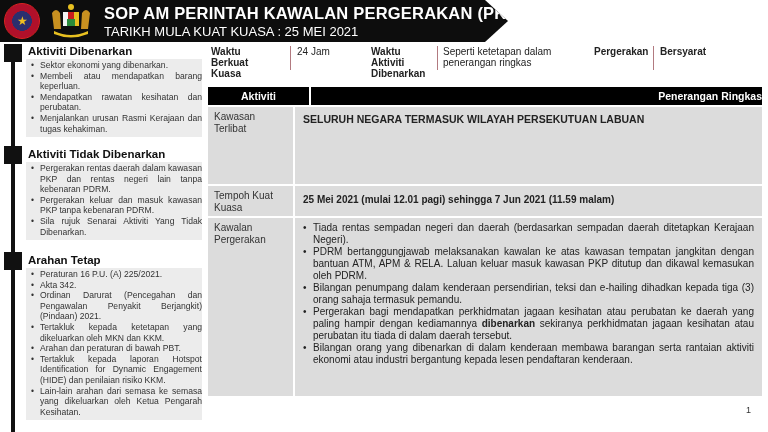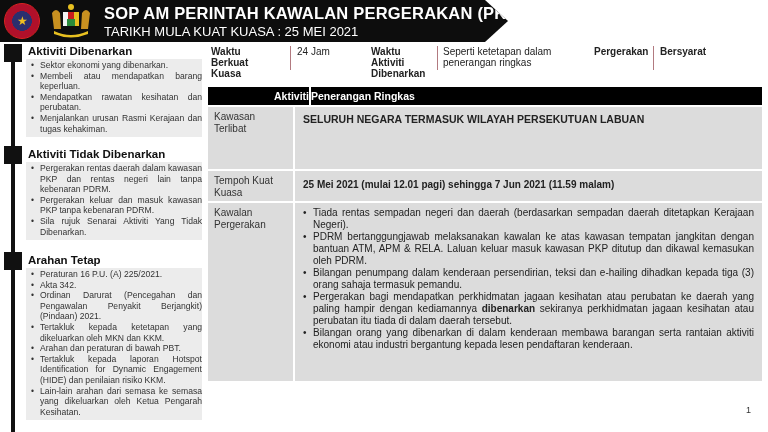--- a/index.html
+++ b/index.html
@@ -46,22 +46,22 @@
     .info-label { font-weight: bold; }
     .info-sep { position: absolute; top: 46px; width: 1px; height: 24px; background: #b27a80; }
 
     .protocol-title {
       position: absolute; left: 208px; top: 92px; font-size: 8.5px; font-weight: bold; text-decoration: underline; color: #222;
     }
 
     
     .tbl { position: absolute; left: 208px; top: 87px; width: 554px; }
     .tbl-head { display: flex; height: 18px; background: #000; color: #fff; font-weight: bold; font-size: 10.5px; }
-    .tbl-head .c1 { width: 103px; text-align: right; line-height: 18px; border-right: 2px solid #fff; }
-    .tbl-head .c2 { flex: 1; text-align: left; line-height: 18px; }
+    .tbl-head .c1 { width: 103px; text-align: center; line-height: 18px; border-right: 2px solid #fff; }
+    .tbl-head .c2 { flex: 1; text-align: right; line-height: 18px; }
     .tbl-row { display: flex; background: #dcdcdc; border-top: 2px solid #fff; }
     .tbl-row .c1 { width: 87px; padding: 4px 6px; font-size: 10px; line-height: 12px; color: #333; border-right: 2px solid #fff; }
     .tbl-row .c2 { flex: 1; padding: 4px 8px; font-size: 10px; line-height: 12px; color: #222; }
     .bold { font-weight: bold; }
     .tbl-row ul { list-style: none; }
     .tbl-row li { position: relative; padding-left: 10px; text-align: justify; }
     .tbl-row li::before { content: "•"; position: absolute; left: 0; top: 0; }
 
     .page-num { position: absolute; left: 746px; top: 405px; font-size: 9px; color: #333; }
   </style>
@@ -134,21 +134,21 @@
 <div class="info-value" style="left:660px;font-weight:bold">Bersyarat</div>
 
 <div class="protocol-title">AKTIVITI DAN PROTOKOL</div>
 
 <div class="tbl">
   <div class="tbl-head">
     <div class="c1">Aktiviti</div>
     <div class="c2">Penerangan Ringkas</div>
   </div>
 
-  <div class="tbl-row" style="height:64px">
+  <div class="tbl-row" style="height:79px">
     <div class="c1">Kawasan Terlibat</div>
     <div class="c2" style="padding-top:6px">
       <div class="bold" style="font-size:10.5px">SELURUH NEGARA TERMASUK WILAYAH PERSEKUTUAN LABUAN</div>
     </div>
   </div>
 
   <div class="tbl-row" style="height:32px">
     <div class="c1">Tempoh Kuat Kuasa</div>
     <div class="c2" style="padding-top:8px">
       <div class="bold">25 Mei 2021 (mulai 12.01 pagi) sehingga 7 Jun 2021 (11.59 malam)</div>

